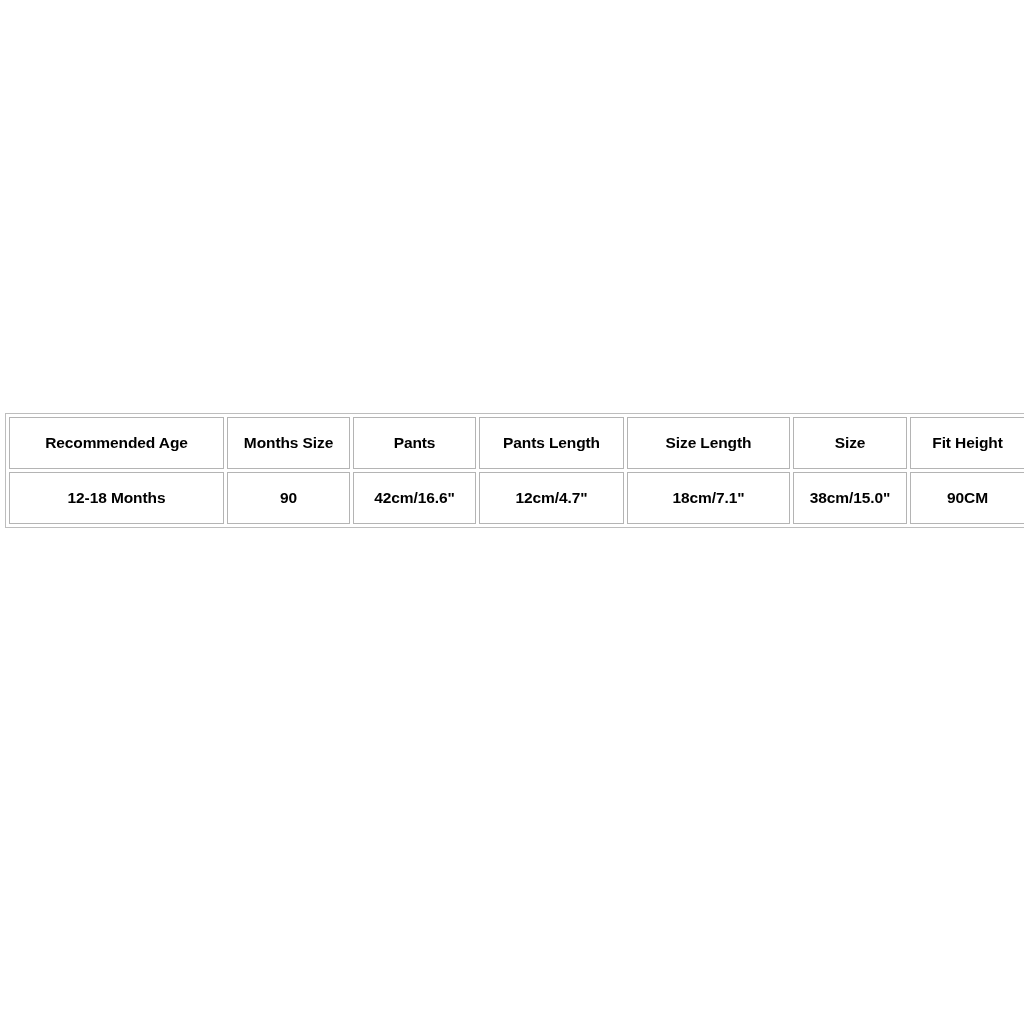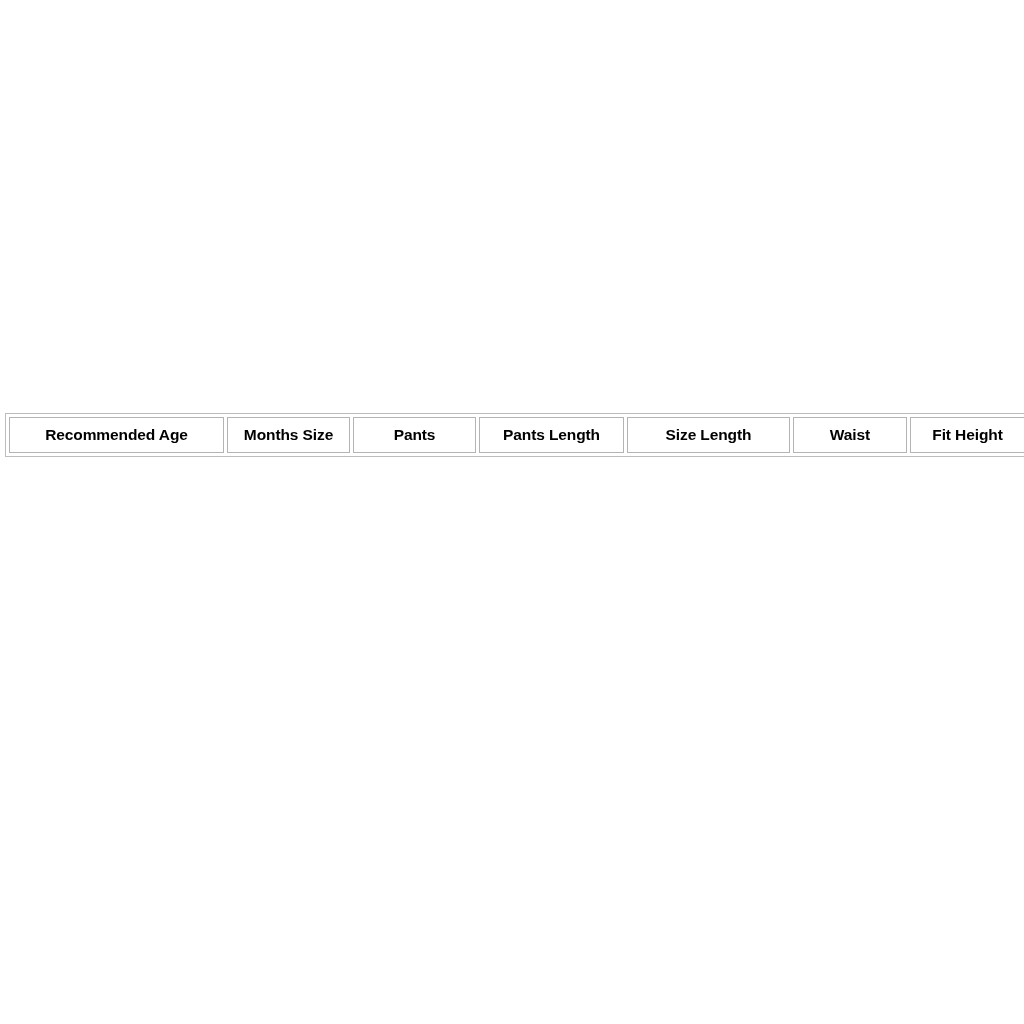--- a/index.html
+++ b/index.html
@@ -35,21 +35,21 @@
   table.size-chart th,
   table.size-chart td {
     border: 1px solid #b4b4b4;
     background: #ffffff;
     text-align: center;
     vertical-align: middle;
     font-weight: bold;
     color: #000000;
     font-size: 15.5px;
     height: 34px;
-    padding: 0 2px;
+    padding: 8px 2px;
     white-space: nowrap;
     letter-spacing: -0.1px;
   }
 
   table.size-chart th {
     font-size: 15.5px;
   }
 
   
   col.c0 { width: 215px; }
@@ -74,20 +74,29 @@
         <col class="c5">
         <col class="c6">
     </colgroup>
     <thead>
       <tr>
         <th>Recommended Age</th>
         <th>Months Size</th>
         <th>Pants</th>
         <th>Pants Length</th>
         <th>Size Length</th>
-        <th>Waist</th>
+        <th>Size</th>
         <th>Fit Height</th>
       </tr>
     </thead>
     <tbody>
+      <tr>
+        <td>12-18 Months</td>
+        <td>90</td>
+        <td>42cm/16.6"</td>
+        <td>12cm/4.7"</td>
+        <td>18cm/7.1"</td>
+        <td>38cm/15.0"</td>
+        <td>90CM</td>
+      </tr>
     </tbody>
   </table>
 </div>
 
 </body></html>

